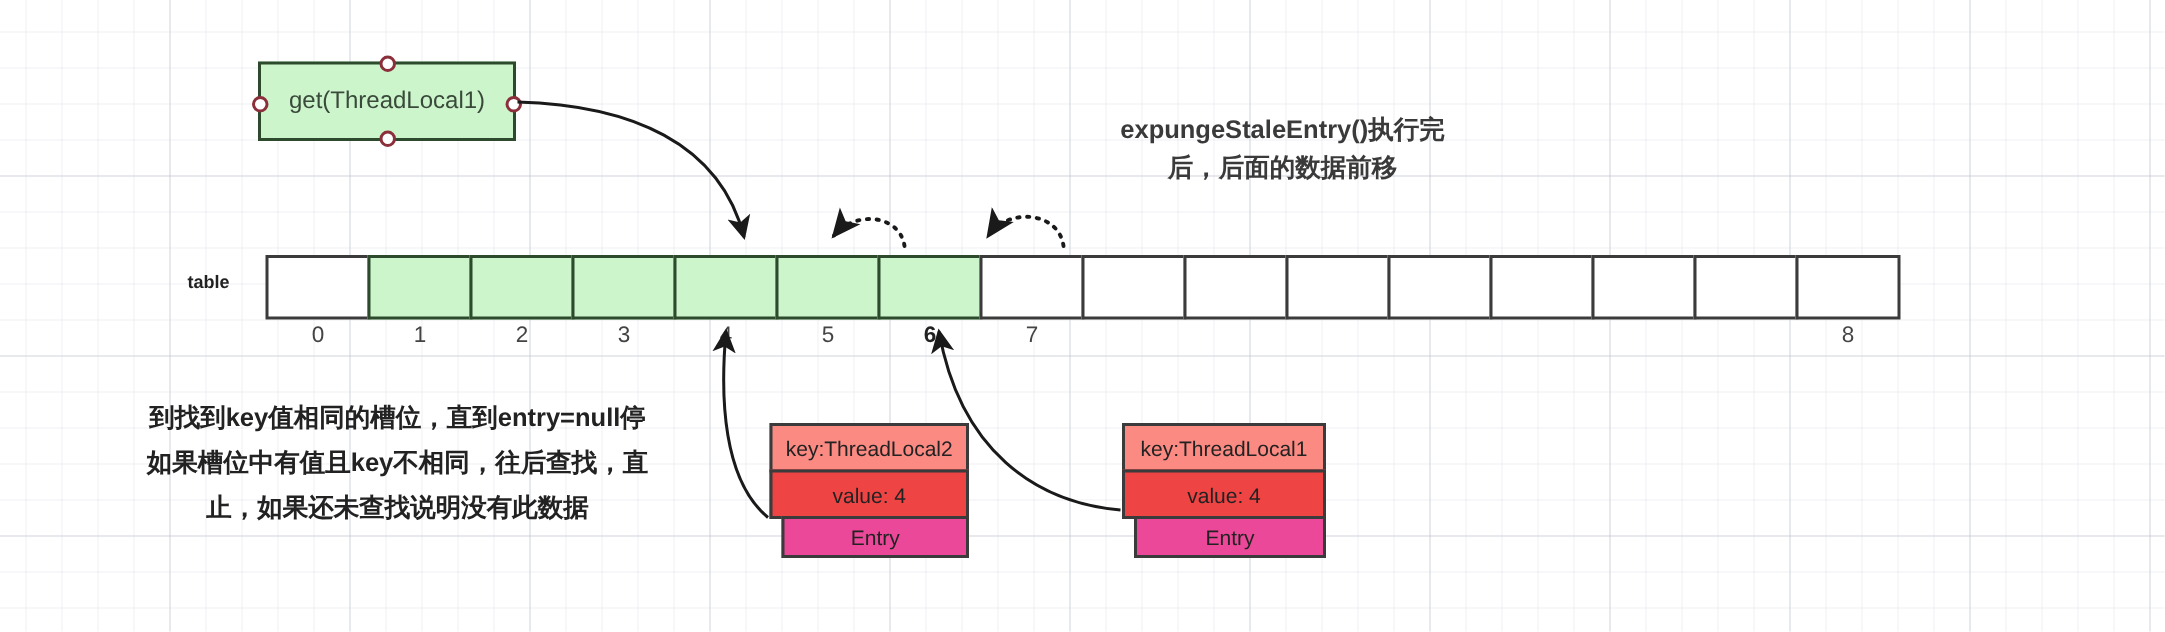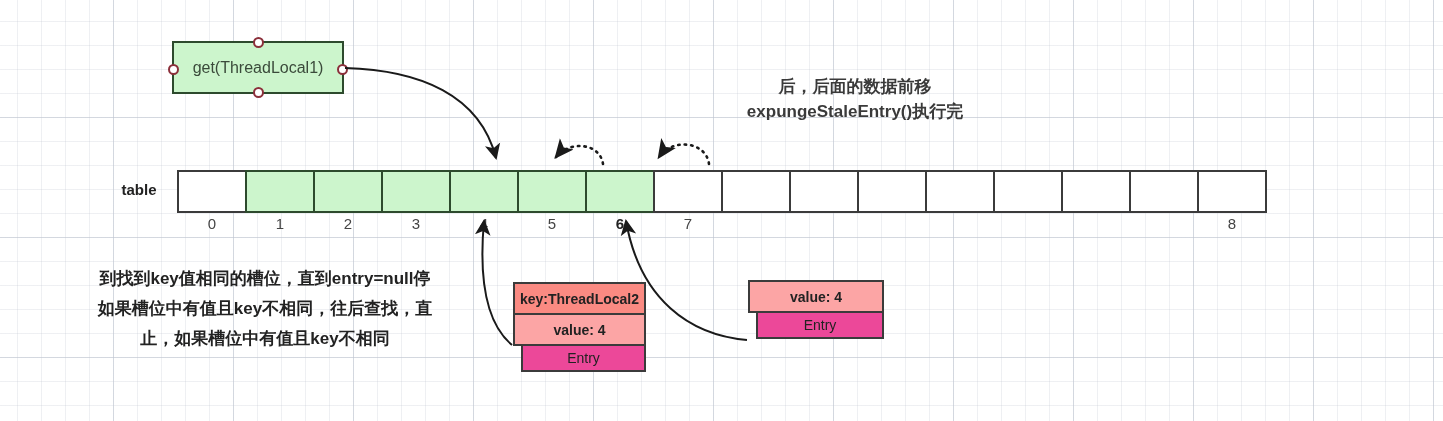--- a/index.html
+++ b/index.html
@@ -44,21 +44,21 @@
   
   #title{
     position:absolute;left:690px;top:74px;width:330px;
     text-align:center;font-size:17px;font-weight:bold;color:#3a3a3a;
     line-height:25px;
   }
 
   
   #table-label{
     position:absolute;left:110px;top:181px;width:58px;text-align:center;
-    font-size:15px;font-weight:bold;color:#222;
+    font-size:12px;font-weight:bold;color:#222;
   }
   #table-row{
     position:absolute;left:177px;top:170px;height:43px;
     display:flex;
   }
   .cell{
     width:70px;height:43px;box-sizing:border-box;
     border:2px solid #3b3b3b;margin-left:-2px;background:#ffffff;
   }
   .cell:first-child{margin-left:0;}
@@ -81,23 +81,23 @@
   }
 
   
   .entry-box{position:absolute;}
   .entry-box .row{
     box-sizing:border-box;border:2px solid #3b3b3b;
     display:flex;align-items:center;justify-content:center;
     font-size:14px;color:#222;
   }
   .entry-box .row.key{background:#fa8a82;height:33px;}
-  .entry-box .row.value{background:#fca5a5;height:33px;margin-top:-2px;}
+  .entry-box .row.value{background:#ef4444;height:33px;margin-top:-2px;}
   .entry-box .row.type{background:#ec4899;height:28px;margin-top:-2px;}
-  .bold{font-weight:bold;}
+  .bold{font-weight:normal;}
   #entry-left{left:513px;top:282px;width:133px;}
   #entry-left .row.key,#entry-left .row.value{width:133px;}
   #entry-left .row.type{width:125px;margin-left:8px;}
   #entry-right{left:748px;top:282px;width:136px;}
   #entry-right .row.key,#entry-right .row.value{width:136px;}
   #entry-right .row.type{width:128px;margin-left:8px;}
 </style>
 </head>
 <body>
 
@@ -107,22 +107,22 @@
 
   <div id="get-node">
     <span class="lbl">get(ThreadLocal1)</span>
     <span class="port top"></span>
     <span class="port bottom"></span>
     <span class="port left"></span>
     <span class="port right"></span>
   </div>
 
   <div id="title">
+    <div>expungeStaleEntry()执行完</div>
     <div>后，后面的数据前移</div>
-    <div>expungeStaleEntry()执行完</div>
   </div>
 
   <div id="table-label">table</div>
 
   <div id="table-row">
       <div class="cell"></div>
       <div class="cell filled"></div>
       <div class="cell filled"></div>
       <div class="cell filled"></div>
       <div class="cell filled"></div>
@@ -153,30 +153,31 @@
       <div class="idx blank"></div>
       <div class="idx blank"></div>
       <div class="idx blank"></div>
       <div class="idx blank"></div>
       <div class="idx">8</div>
     </div>
 
   <div id="note">
     <div>到找到key值相同的槽位，直到entry=null停</div>
     <div>如果槽位中有值且key不相同，往后查找，直</div>
-    <div>止，如果槽位中有值且key不相同</div>
+    <div>止，如果还未查找说明没有此数据</div>
   </div>
 
   <div id="entry-left" class="entry-box">
     <div class="row key bold">key:ThreadLocal2</div>
     <div class="row value bold">value: 4</div>
     <div class="row type">Entry</div>
   </div>
 
   <div id="entry-right" class="entry-box">
+    <div class="row key">key:ThreadLocal1</div>
     <div class="row value bold">value: 4</div>
     <div class="row type">Entry</div>
   </div>
 
   <svg class="overlay">
     <defs>
       <marker id="ah" markerWidth="9" markerHeight="9" refX="7" refY="4.5" orient="auto">
         <path d="M0,0.6 L8,4.5 L0,8.4 L2,4.5 Z" fill="#1a1a1a"></path>
       </marker>
       <marker id="ahs" markerWidth="8" markerHeight="8" refX="6.5" refY="4" orient="auto">

